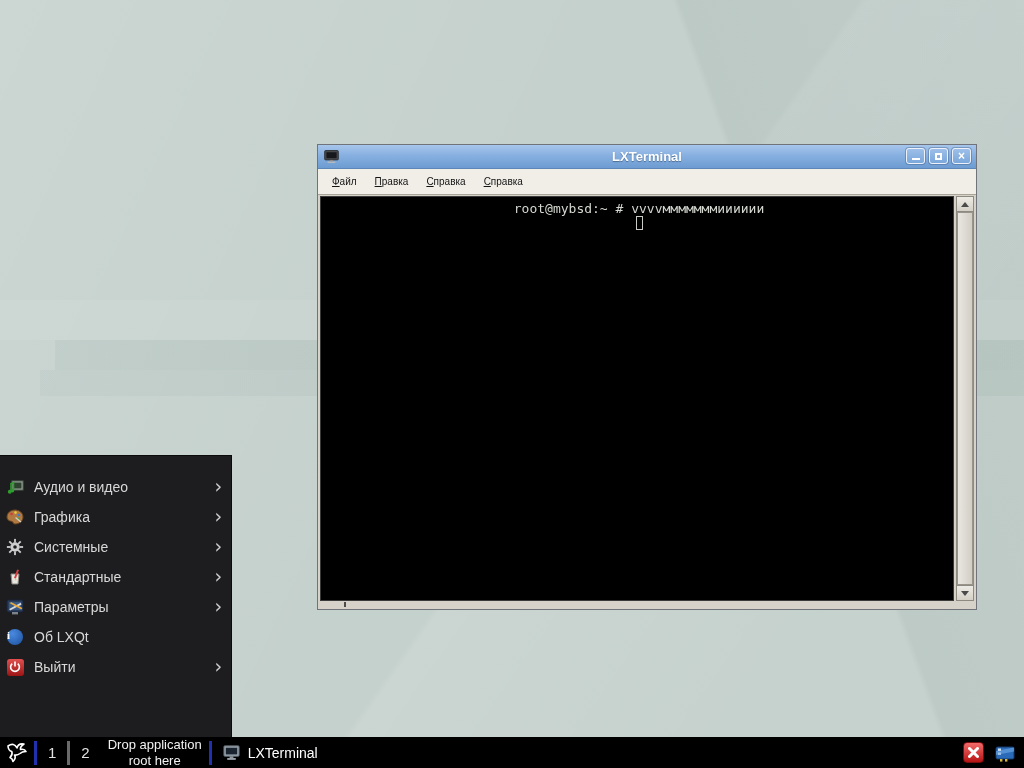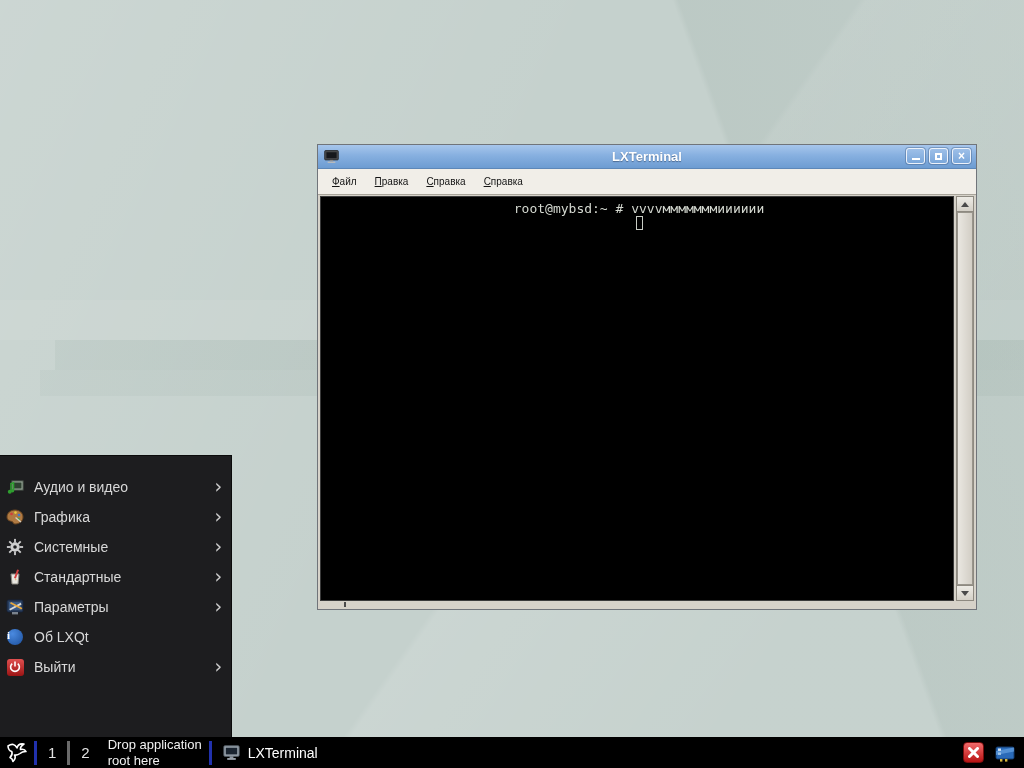--- a/index.html
+++ b/index.html
@@ -117,21 +117,21 @@
   
   .taskbar {
     position: absolute; left: 0; bottom: 0; width: 1024px; height: 31px;
     background: #000; display: flex; align-items: center;
   }
   .tb-menu-btn { width: 34px; height: 31px; display: flex; align-items: center; justify-content: center; flex: none; }
   .tb-sep { width: 3px; height: 24px; flex: none; }
   .sep-blue { background: #2131ad; }
   .sep-gray { background: #6a6a6a; }
   .tb-ws { color: #e2e2e2; font-size: 15px; padding: 0 11px; flex: none; }
-  .tb-drop { color: #f2f2f2; font-size: 13px; line-height: 1.2; padding: 0 7px; flex: none; }
+  .tb-drop { color: #f2f2f2; font-size: 13px; text-align: center; line-height: 1.2; padding: 0 7px; flex: none; }
   .tb-task { display: flex; align-items: center; gap: 7px; padding: 0 10px; flex: none; }
   .tb-task-label { color: #ffffff; font-size: 14px; }
   .tb-spacer { flex: 1; }
   .tb-close-btn {
     width: 21px; height: 21px; border-radius: 4px; margin-right: 10px; flex: none;
     background: linear-gradient(#f26a6a, #b81414);
     border: 1px solid #7a0d0d;
     display: flex; align-items: center; justify-content: center;
   }
   .tb-tray { margin-right: 8px; flex: none; display: flex; align-items: center; }

